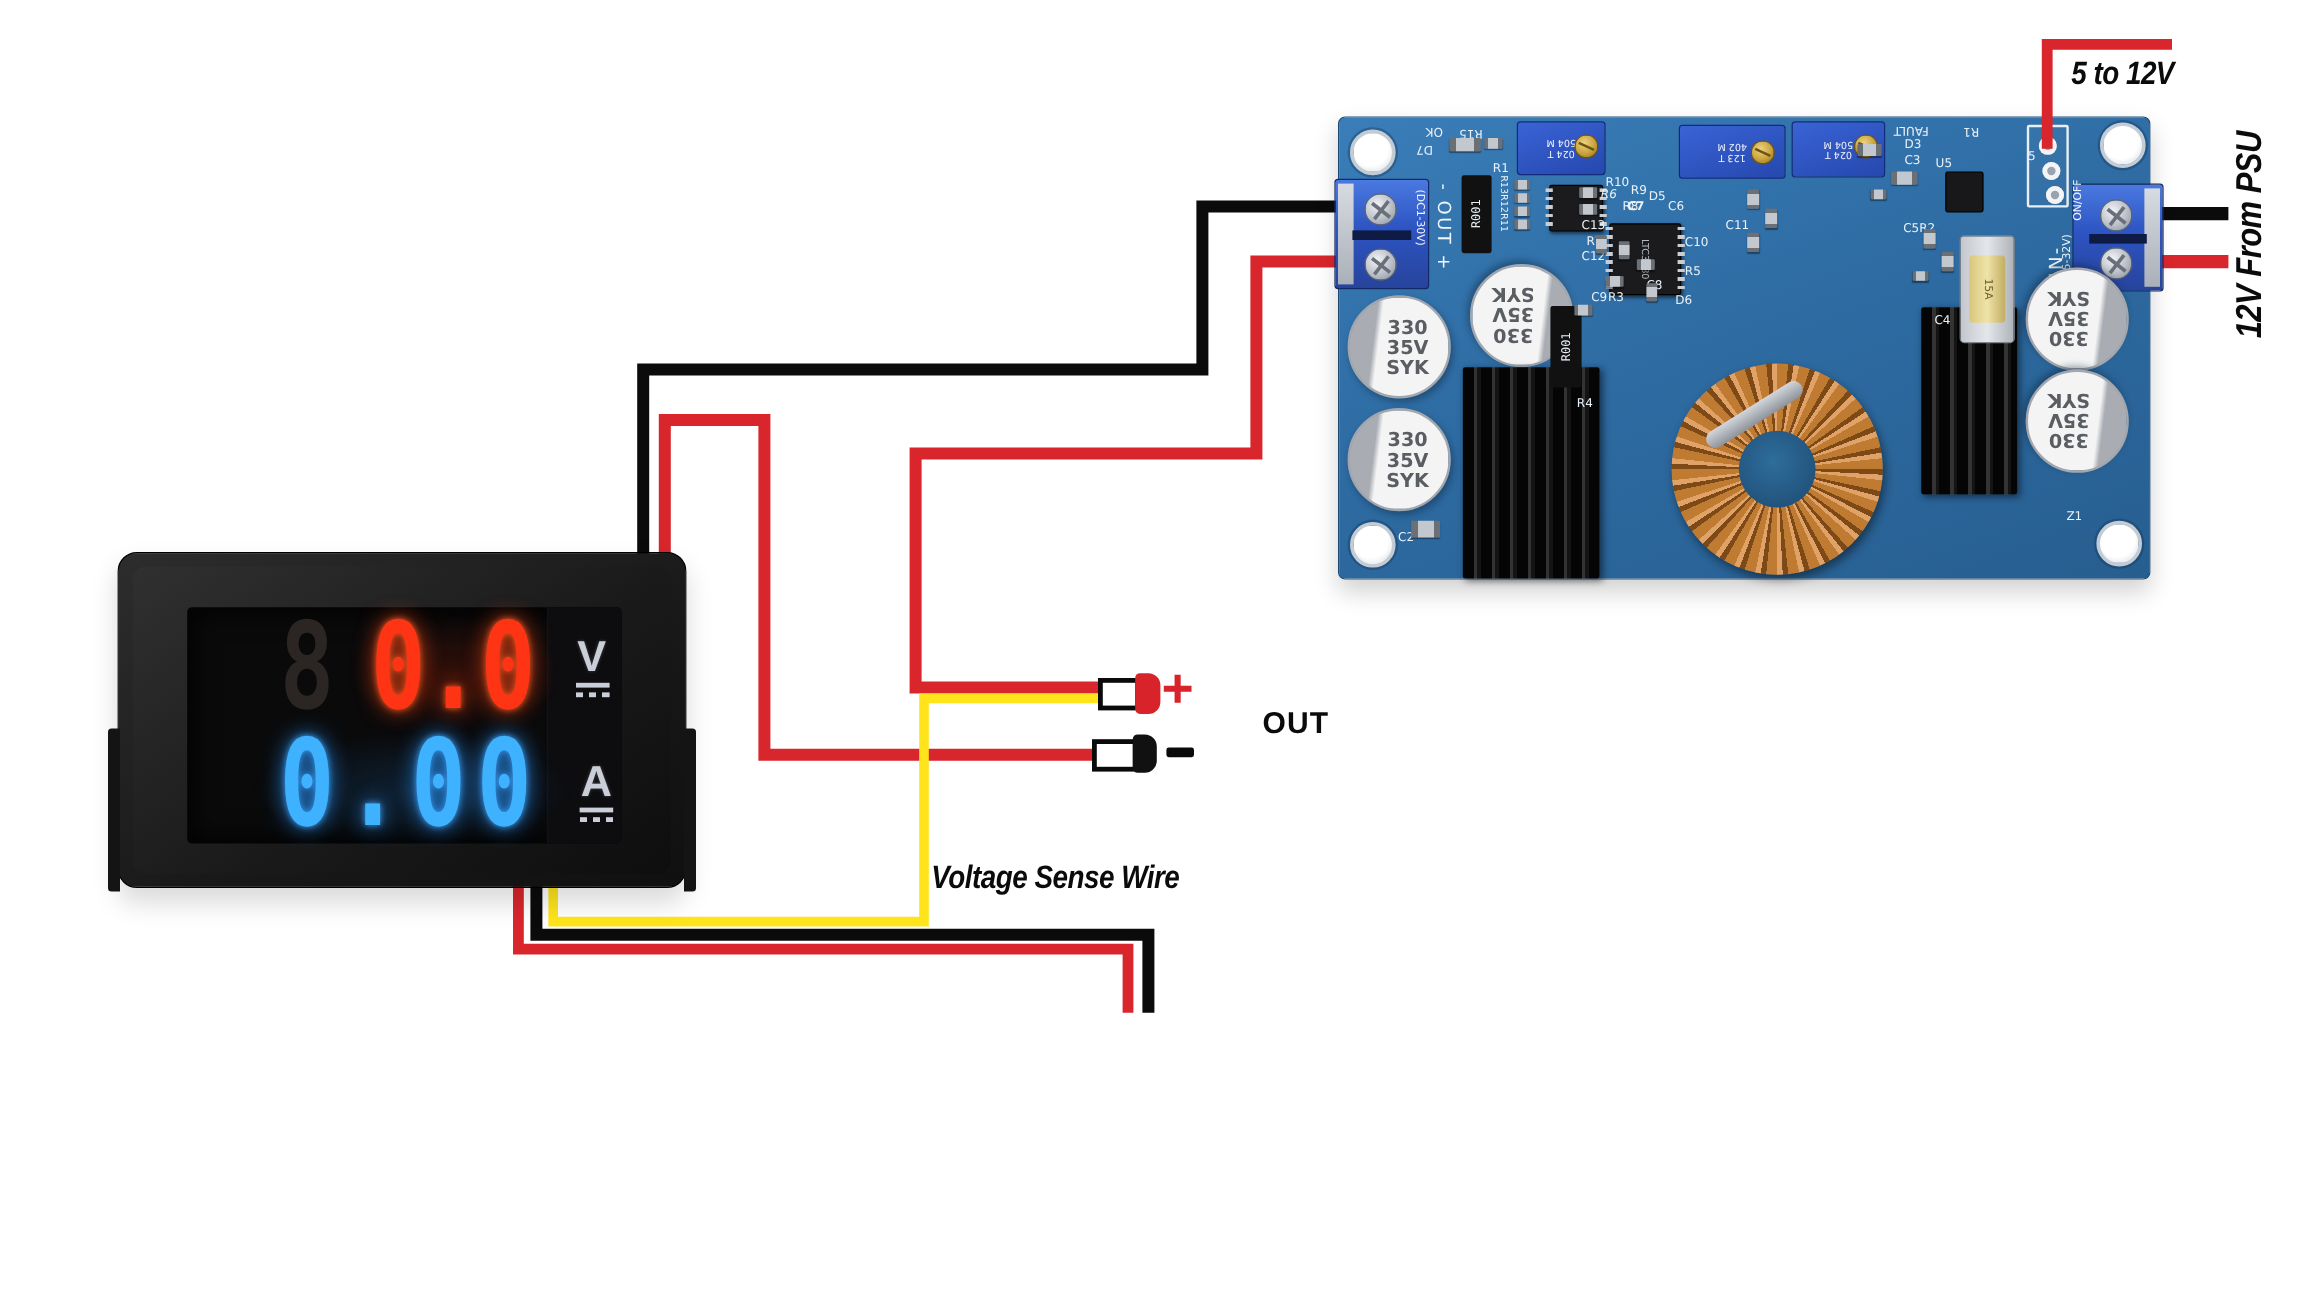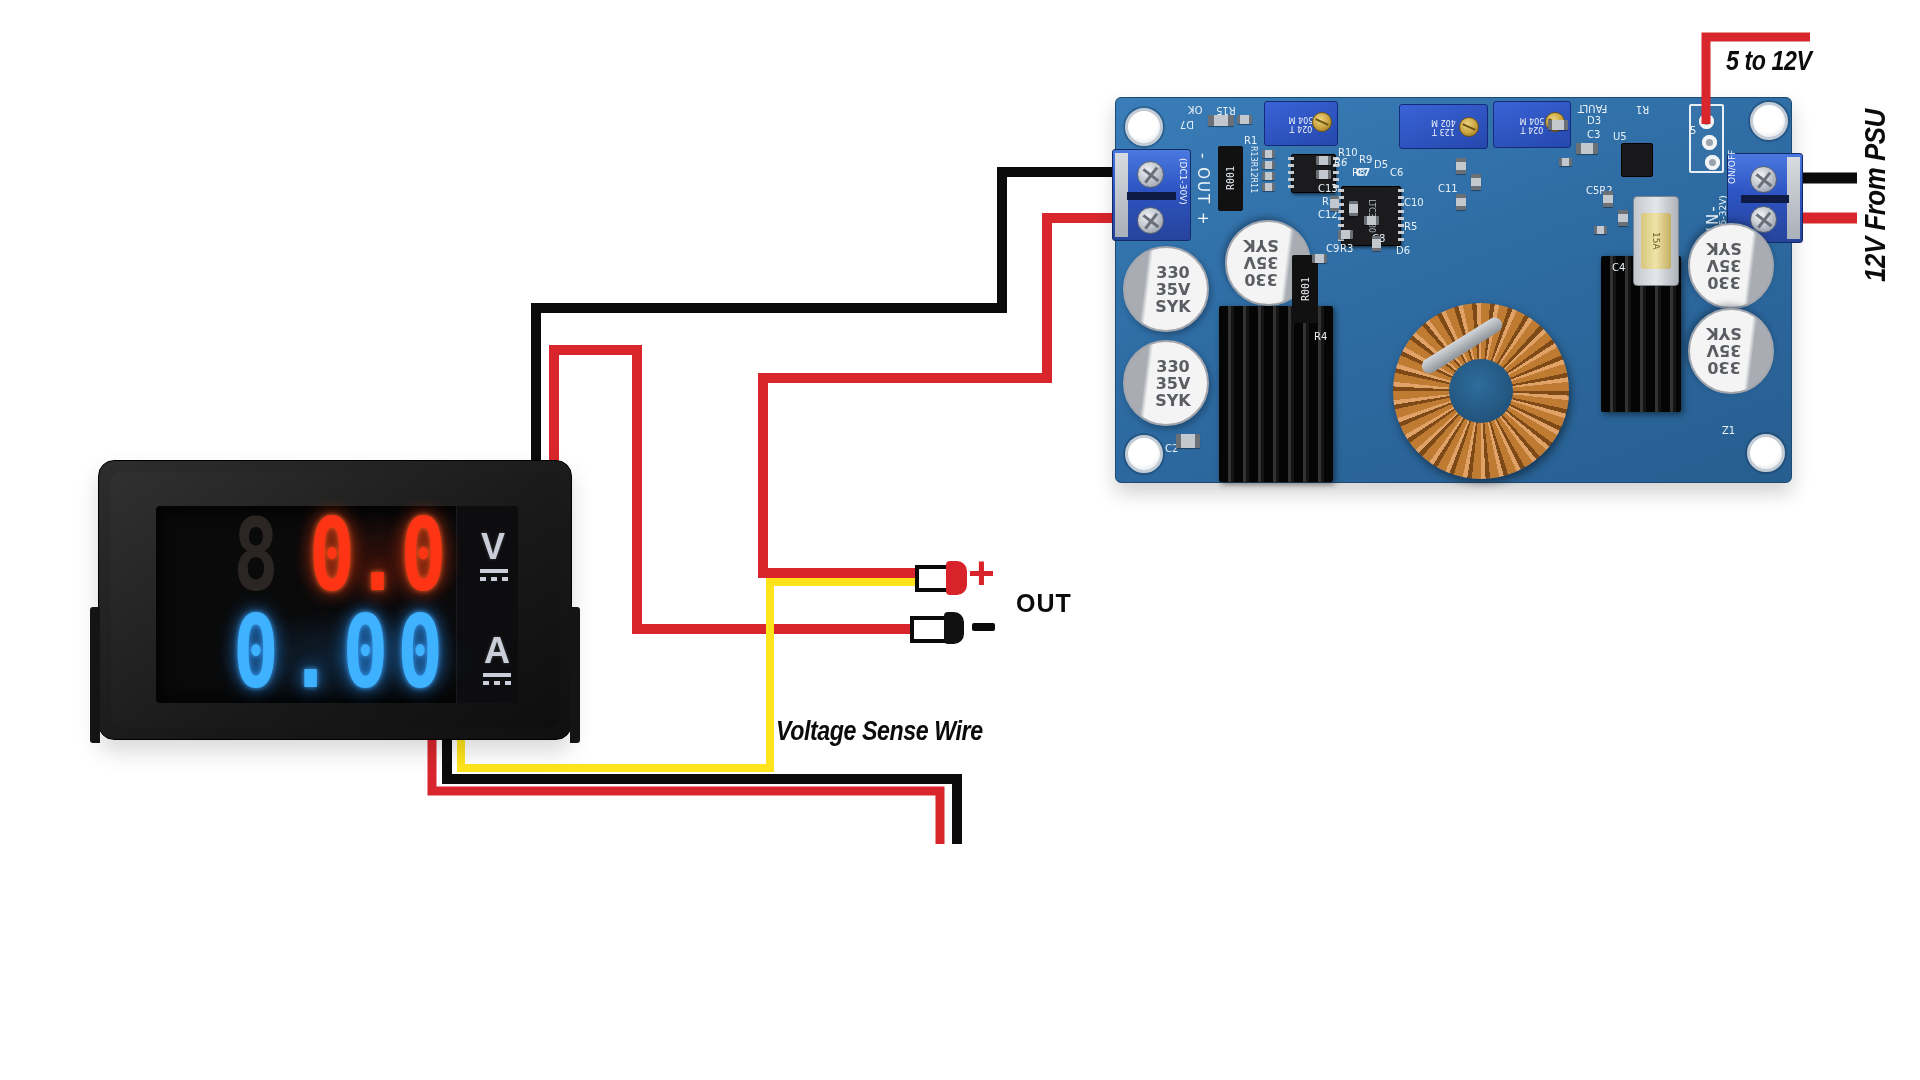--- a/index.html
+++ b/index.html
@@ -20,21 +20,21 @@
   .dcbox{position:absolute;left:923px;top:839px;width:262px;height:138px;background:#ffffff;
          border:3px solid #2b9ff2;z-index:2;display:flex;align-items:center;justify-content:center;}
   .dcbox span{font-weight:bold;font-style:italic;font-size:31px;color:#0b0b0b;
               display:inline-block;transform:scaleX(.86);}
 
   
   .plugbody{position:absolute;background:#ffffff;border:4px solid #0a0a0a;z-index:3;}
   .plugcap{position:absolute;z-index:3;border-radius:4px 10px 10px 4px;}
   .plus-sign{position:absolute;z-index:4;font-size:46px;font-weight:bold;line-height:1;}
   .minus-sign{position:absolute;z-index:4;background:#0a0a0a;width:23px;height:8px;border-radius:2px;}
-  .out-label{position:absolute;z-index:4;font-size:25px;font-weight:bold;letter-spacing:1px;color:#0b0b0b;}
+  .out-label{position:absolute;z-index:4;font-size:25px;font-weight:bold;letter-spacing:1px;color:#0b0b0b;margin-left:36px;}
 
   
   .meter{position:absolute;left:98px;top:460px;width:474px;height:280px;z-index:2;
          background:linear-gradient(150deg,#2d2d2d,#181818 60%,#101010);
          border:1px solid #000;border-radius:16px;box-shadow:0 12px 22px rgba(0,0,0,.15);}
   .meter-tab{position:absolute;background:#141414;z-index:1;}
   .meter-face{position:absolute;left:12px;top:11px;right:12px;bottom:11px;border-radius:10px;
               background:linear-gradient(145deg,#303030,#1a1a1a 55%,#0e0e0e);}
   .meter-window{position:absolute;left:57px;top:45px;width:362px;height:197px;background:#0a0a0b;
                 border:3px solid #040404;border-radius:4px;box-shadow:inset 0 0 22px #000;}

